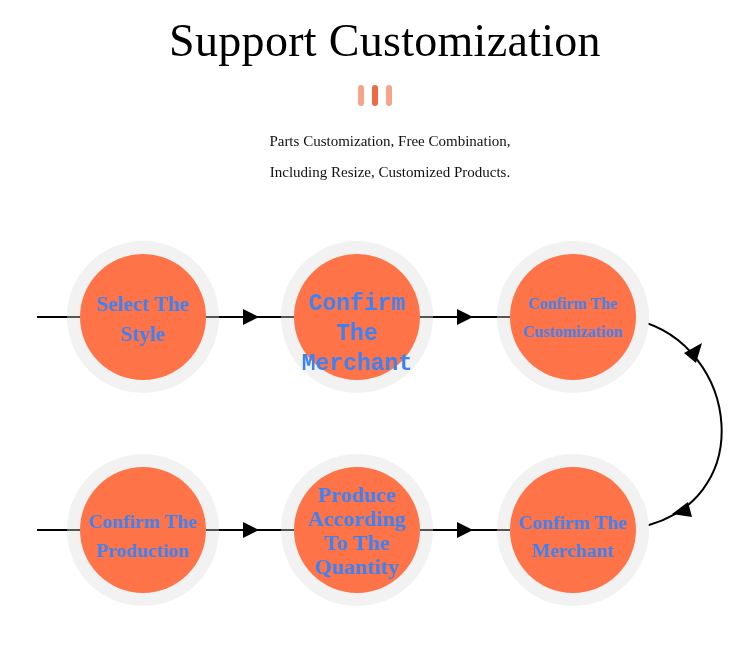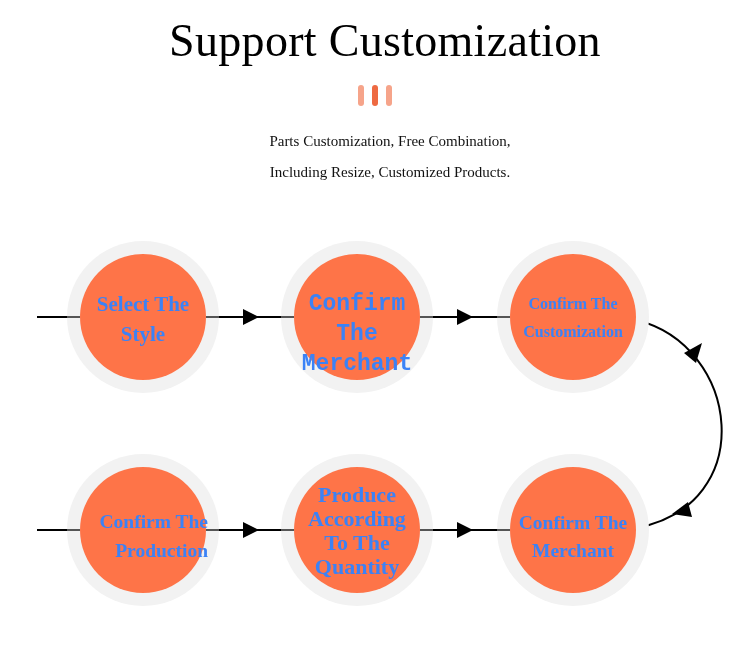--- a/index.html
+++ b/index.html
@@ -86,13 +86,13 @@
   <line x1="281" y1="530" x2="294" y2="530" stroke="#555" stroke-width="2"></line>
   <line x1="420" y1="530" x2="433" y2="530" stroke="#555" stroke-width="2"></line>
   <line x1="497" y1="530" x2="510" y2="530" stroke="#555" stroke-width="2"></line>
 </svg>
 
 <div class="node-text" style="left:78px; top:291px; height:56px; font-size:21px; line-height:30px;">Select The Style</div>
 <div class="node-text" style="left:292px; top:306px; height:56px; font-size:23px; line-height:30px;font-family:Liberation Mono, monospace;">Confirm The Merchant</div>
 <div class="node-text" style="left:508px; top:293px; height:50px; font-size:16px; line-height:28px;">Confirm The Customization</div>
 <div class="node-text" style="left:508px; top:508px; height:58px; font-size:19.5px; line-height:28px;">Confirm The Merchant</div>
 <div class="node-text" style="left:297px; top:483px; height:96px; font-size:22px; line-height:24px; width:120px;">Produce According To The Quantity</div>
-<div class="node-text" style="left:78px; top:507px; height:58px; font-size:19.5px; line-height:29px;text-align:right;">Confirm The Production</div>
+<div class="node-text" style="left:78px; top:507px; height:58px; font-size:19.5px; line-height:29px;">Confirm The Production</div>
 
 </body></html>

